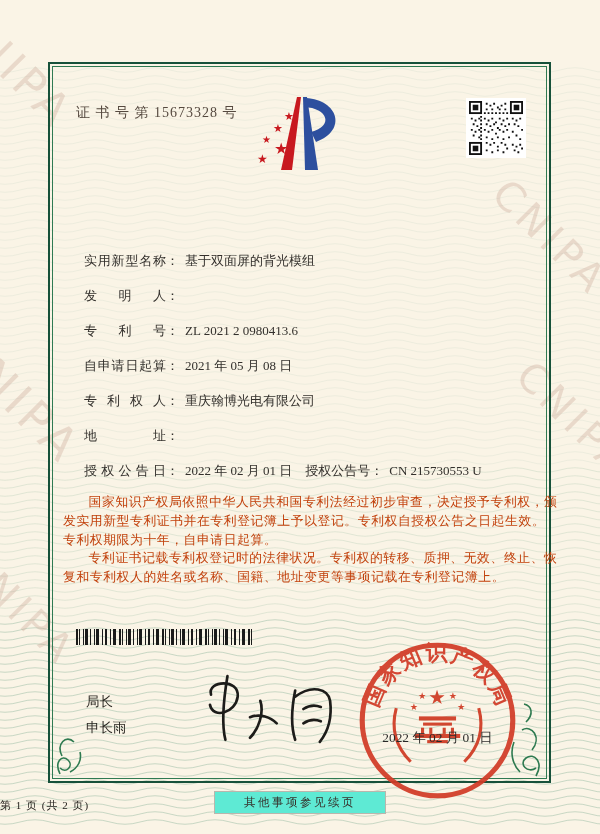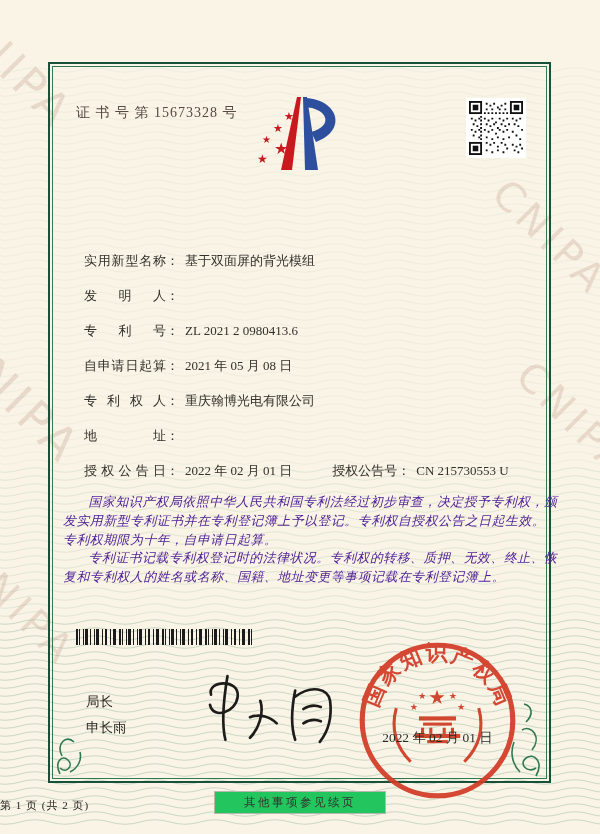--- a/index.html
+++ b/index.html
@@ -12,36 +12,36 @@
   .frame-inner{position:absolute;inset:2px;border:1px solid #2f7a52;}
   .certno{position:absolute;left:76px;top:104px;z-index:2;font-size:14px;color:#55493f;letter-spacing:1px;}
   .logo{position:absolute;left:250px;top:90px;z-index:2;}
   .qr{position:absolute;left:466px;top:98px;width:60px;height:60px;background:#fff;padding:3px;box-sizing:border-box;z-index:2;}
   .title{position:absolute;left:0;top:178px;width:100%;text-align:center;z-index:2;
          font-size:30px;font-weight:700;letter-spacing:8px;color:#161310;}
   .fields{position:absolute;left:84px;top:243px;right:56px;z-index:2;font-size:13px;}
   .frow{height:35px;display:flex;align-items:center;white-space:nowrap;}
   .flabel{display:inline-block;width:82px;text-align:justify;text-align-last:justify;}
   .fcolon{margin-right:6px;}
-  .grant2{margin-left:40px;}
+  .grant2{margin-left:13px;}
   .paras{position:absolute;left:63px;top:493px;right:42px;z-index:2;font-size:12.8px;
-         line-height:18.8px;color:#4c1d95;letter-spacing:0.6px;font-style:italic;}
+         line-height:18.8px;color:#c2410c;letter-spacing:0.6px;}
   .paras p{margin:0;text-indent:2em;}
   .barcode{position:absolute;left:76px;top:629px;width:178px;height:16px;z-index:2;
     background:repeating-linear-gradient(90deg,#1b1b1b 0 2px,transparent 2px 3px,#1b1b1b 3px 4px,
     transparent 4px 7px,#1b1b1b 7px 8px,transparent 8px 9px,#1b1b1b 9px 12px,transparent 12px 14px,
     #1b1b1b 14px 15px,transparent 15px 18px,#1b1b1b 18px 19px,transparent 19px 20px,#1b1b1b 20px 23px,
     transparent 23px 26px,#1b1b1b 26px 27px,transparent 27px 29px,#1b1b1b 29px 31px,transparent 31px 34px,
     #1b1b1b 34px 35px,transparent 35px 37px,#1b1b1b 37px 40px,transparent 40px 43px);}
   .officer{position:absolute;left:86px;z-index:2;font-size:13.5px;color:#2a2722;}
   .sig{position:absolute;left:196px;top:670px;z-index:2;}
   .seal{position:absolute;left:355px;top:638px;z-index:2;opacity:0.93;}
   .pagenum{position:absolute;left:0;top:798px;width:100%;text-align:left;font-size:11px;color:#26231f;z-index:2;letter-spacing:1px;}
   .footnote{position:absolute;left:50%;transform:translateX(-50%);top:791px;z-index:2;
-            background:#22c55e;border:1px solid #b9b6ad;padding:3px 29px;font-size:11.5px;
+            background:#5eead4;border:1px solid #b9b6ad;padding:3px 29px;font-size:11.5px;
             letter-spacing:2.5px;color:#36332d;white-space:nowrap;}
   .flourish{position:absolute;z-index:2;}
 </style>
 </head>
 <body>
 
 <div class="page">
 
   <svg class="waves" id="waves" width="600" height="834">
       <path d="M-10 70 q15 4.5 30 0 t30 0 t30 0 t30 0 t30 0 t30 0 t30 0 t30 0 t30 0 t30 0 t30 0 t30 0 t30 0 t30 0 t30 0 t30 0 t30 0 t30 0 t30 0 t30 0 t30 0 t30 0" fill="none" stroke="#6ea386" stroke-width="0.8" opacity="0.12"></path>

